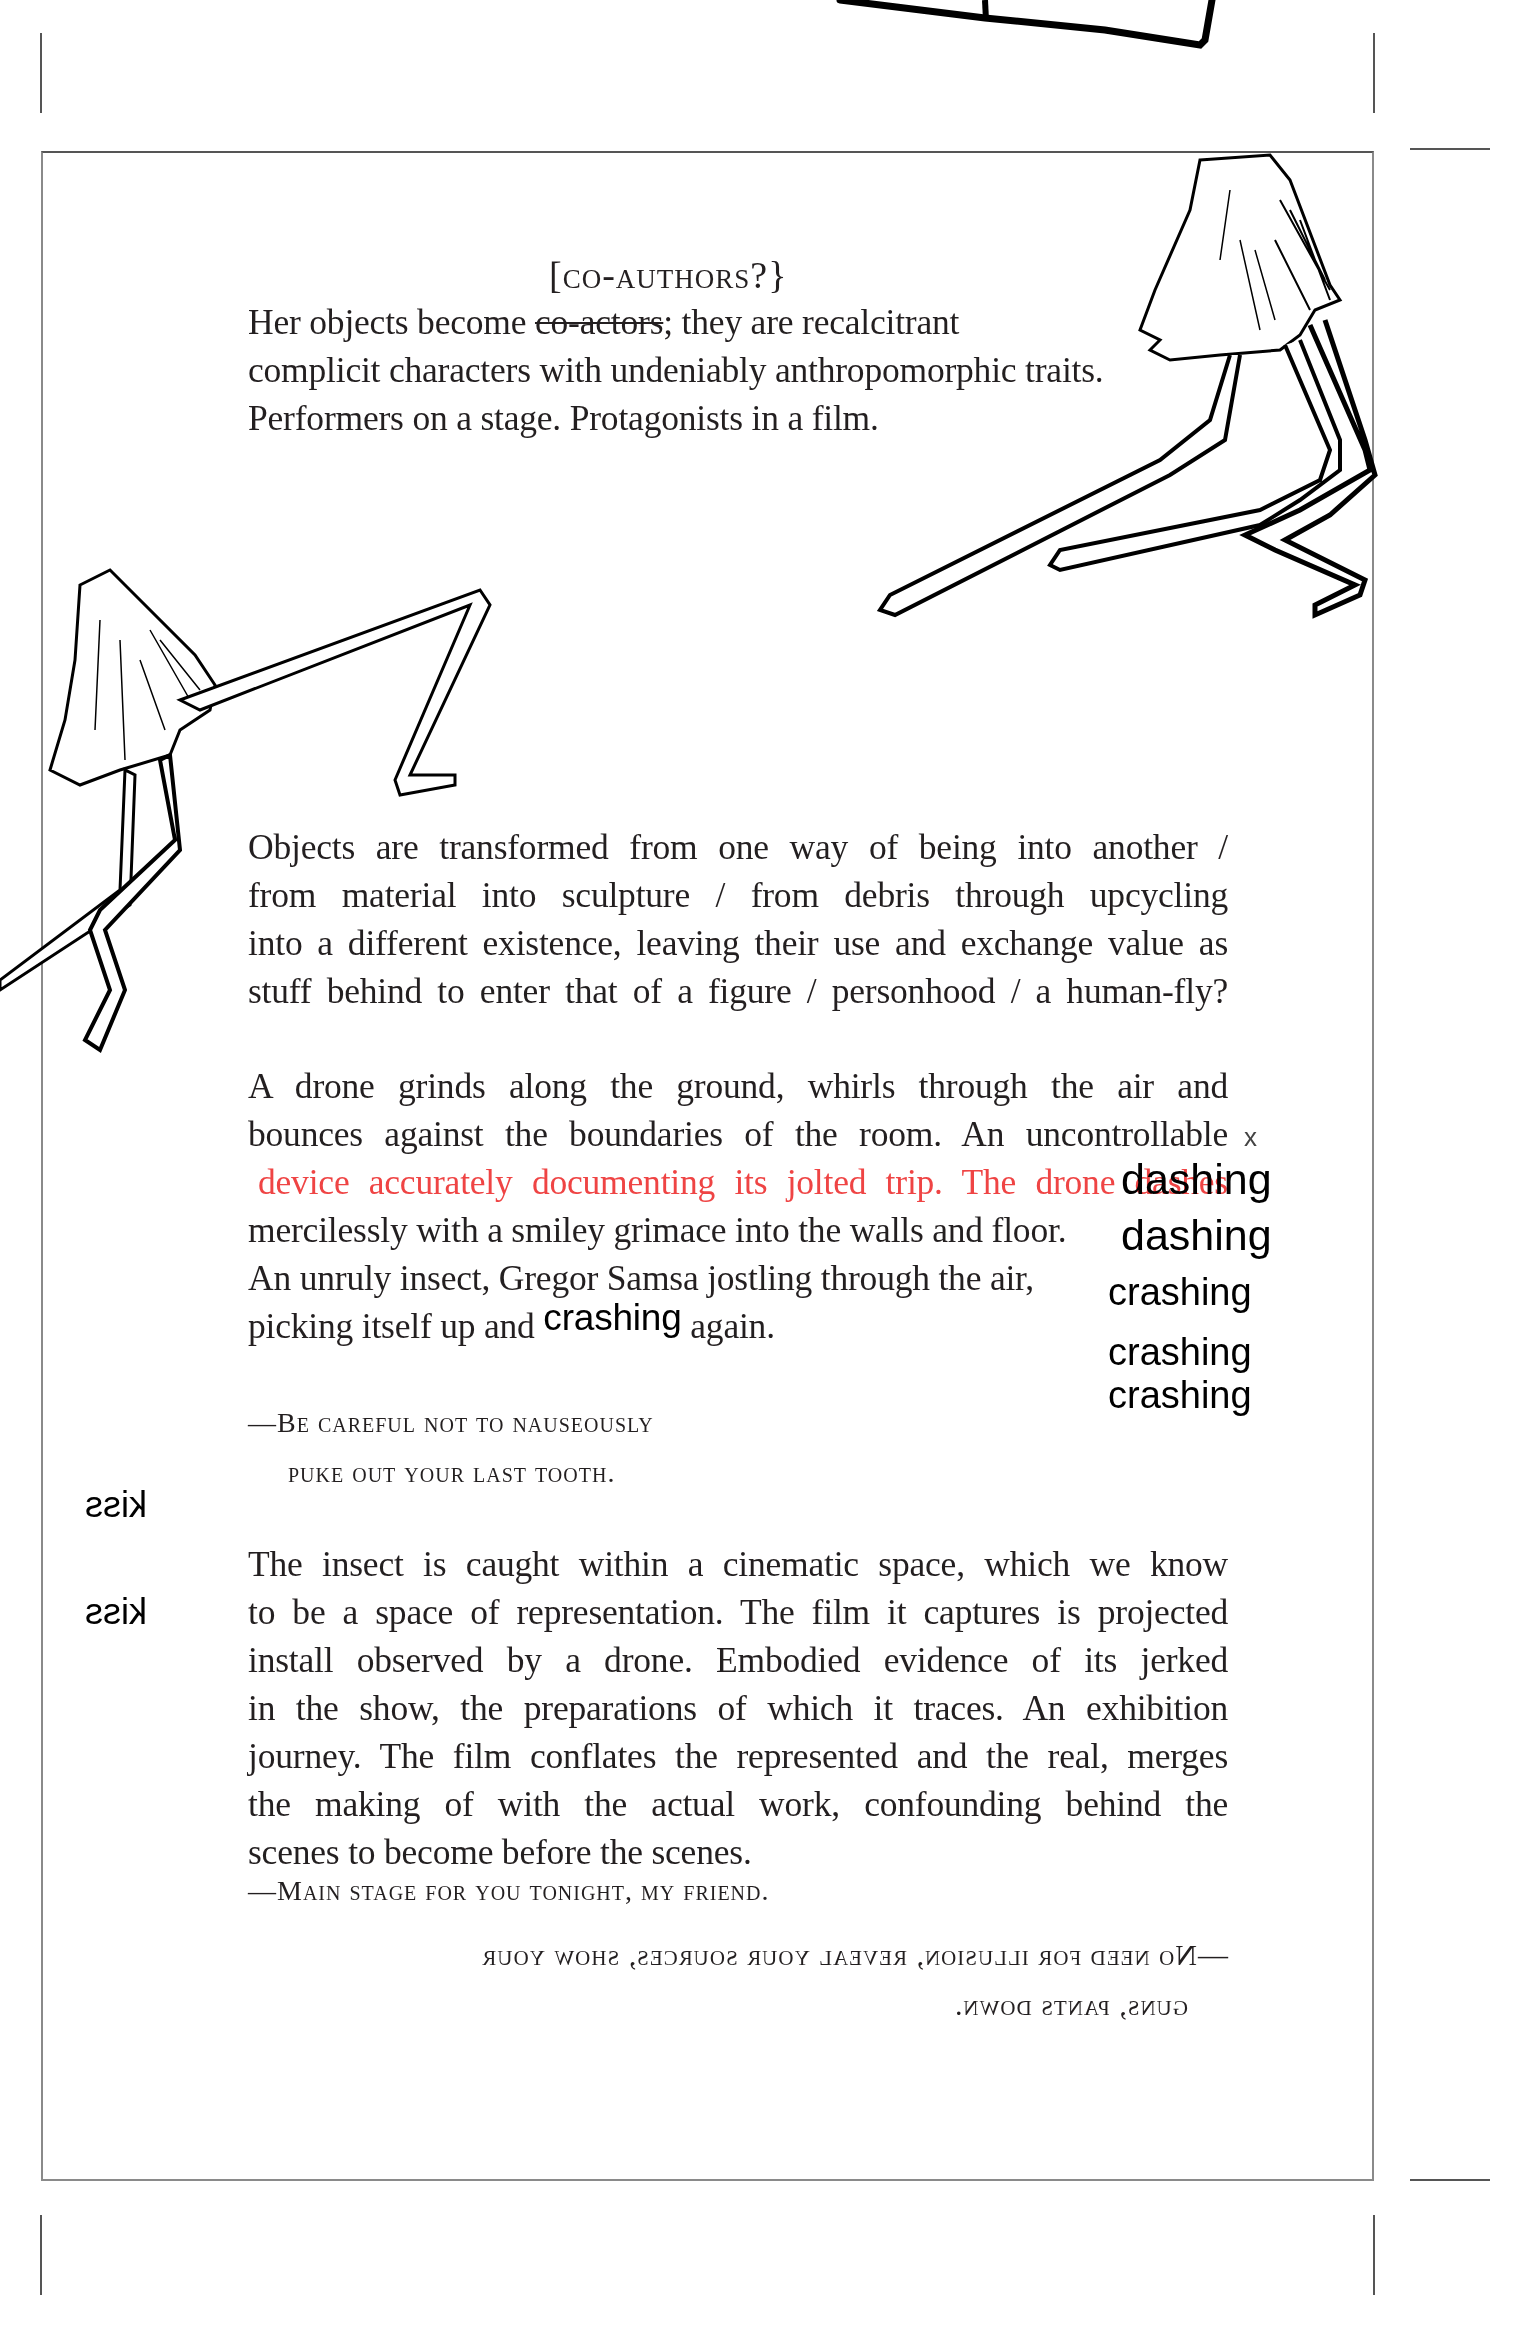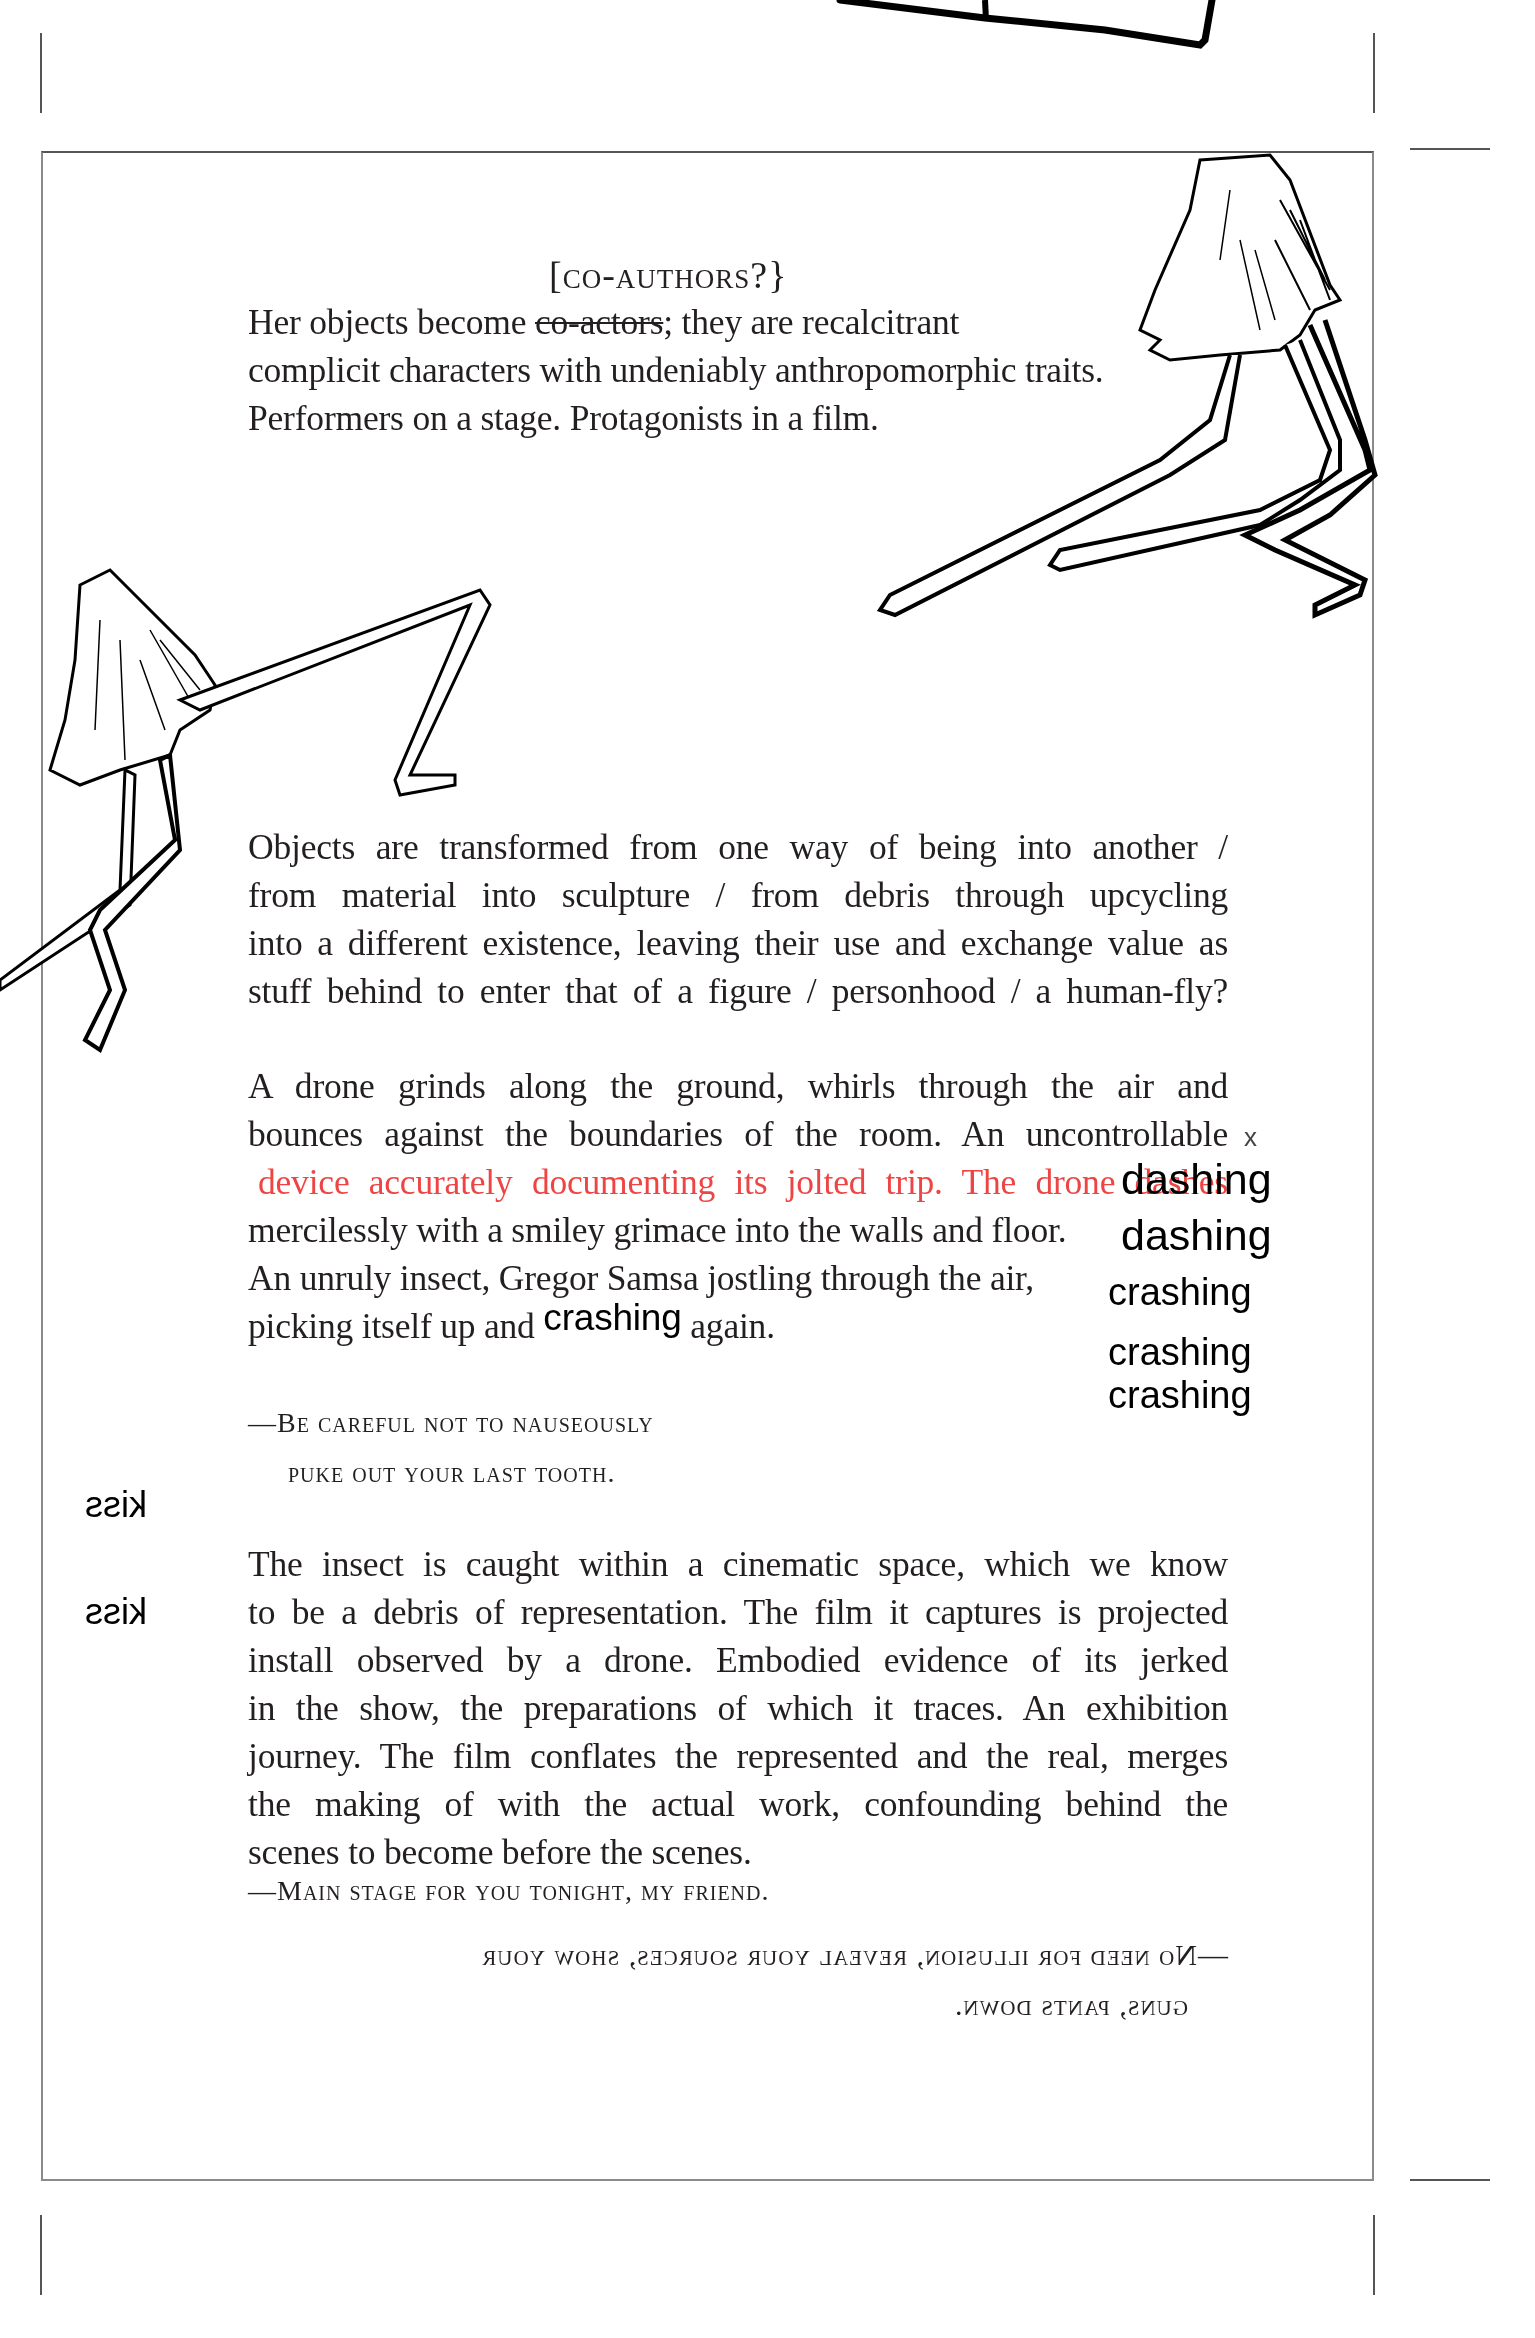--- a/index.html
+++ b/index.html
@@ -91,21 +91,21 @@
 
 <div class="abs sans" style="left:85px;top:1485px;font-size:36px;line-height:40px;">
   <span class="mirror">kiss</span>
 </div>
 <div class="abs sans" style="left:85px;top:1592px;font-size:36px;line-height:40px;">
   <span class="mirror">kiss</span>
 </div>
 
 <div class="abs body-text" style="left:248px;top:1540px;width:980px;">
   <span class="jline">The insect is caught within a cinematic space, which we know</span>
-  <span class="jline">to be a debris of representation. The film it captures is projected</span>
+  <span class="jline">to be a space of representation. The film it captures is projected</span>
   <span class="jline">install observed by a drone. Embodied evidence of its jerked</span>
   <span class="jline">in the show, the preparations of which it traces. An exhibition</span>
   <span class="jline">journey. The film conflates the represented and the real, merges</span>
   <span class="jline">the making of with the actual work, confounding behind the</span>
   <span class="line">scenes to become before the scenes.</span>
 </div>
 
 <div class="abs sc" style="left:248px;top:1868px;line-height:46px;">—Main stage for you tonight, my friend.</div>
 
 <div class="abs sc" style="left:248px;top:1930px;width:980px;line-height:50px;transform:scaleX(-1);font-size:30px;">

